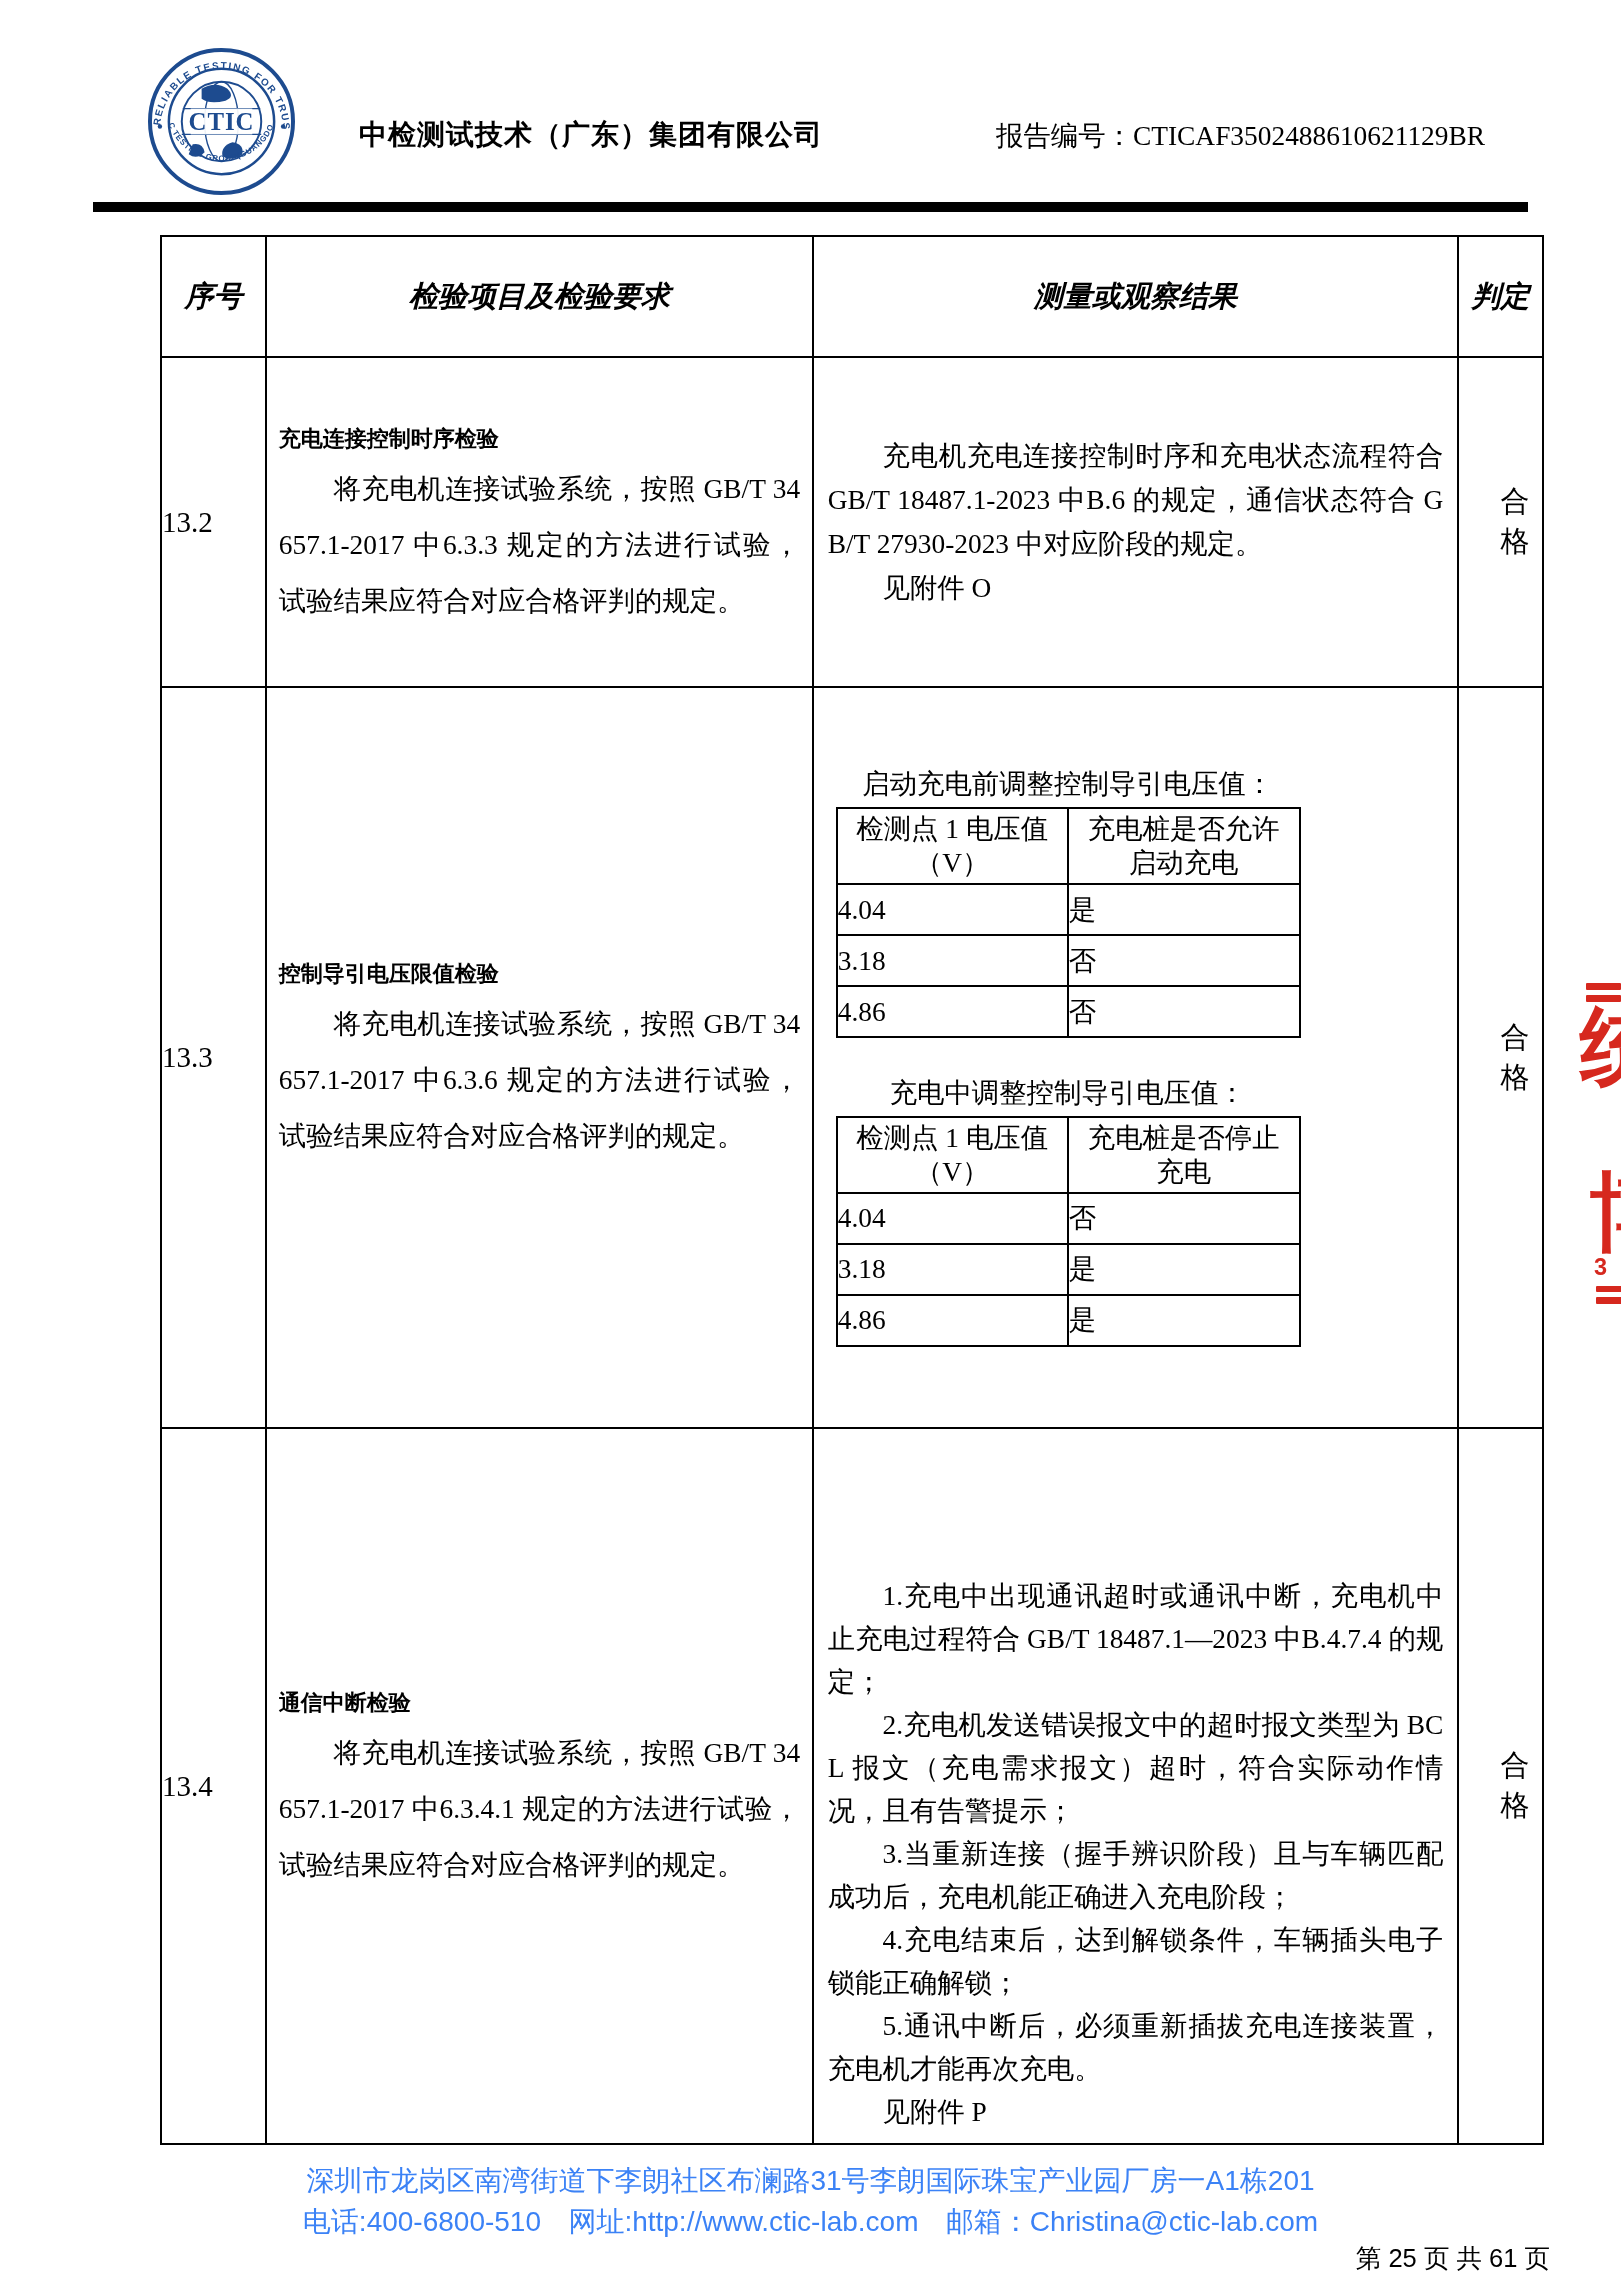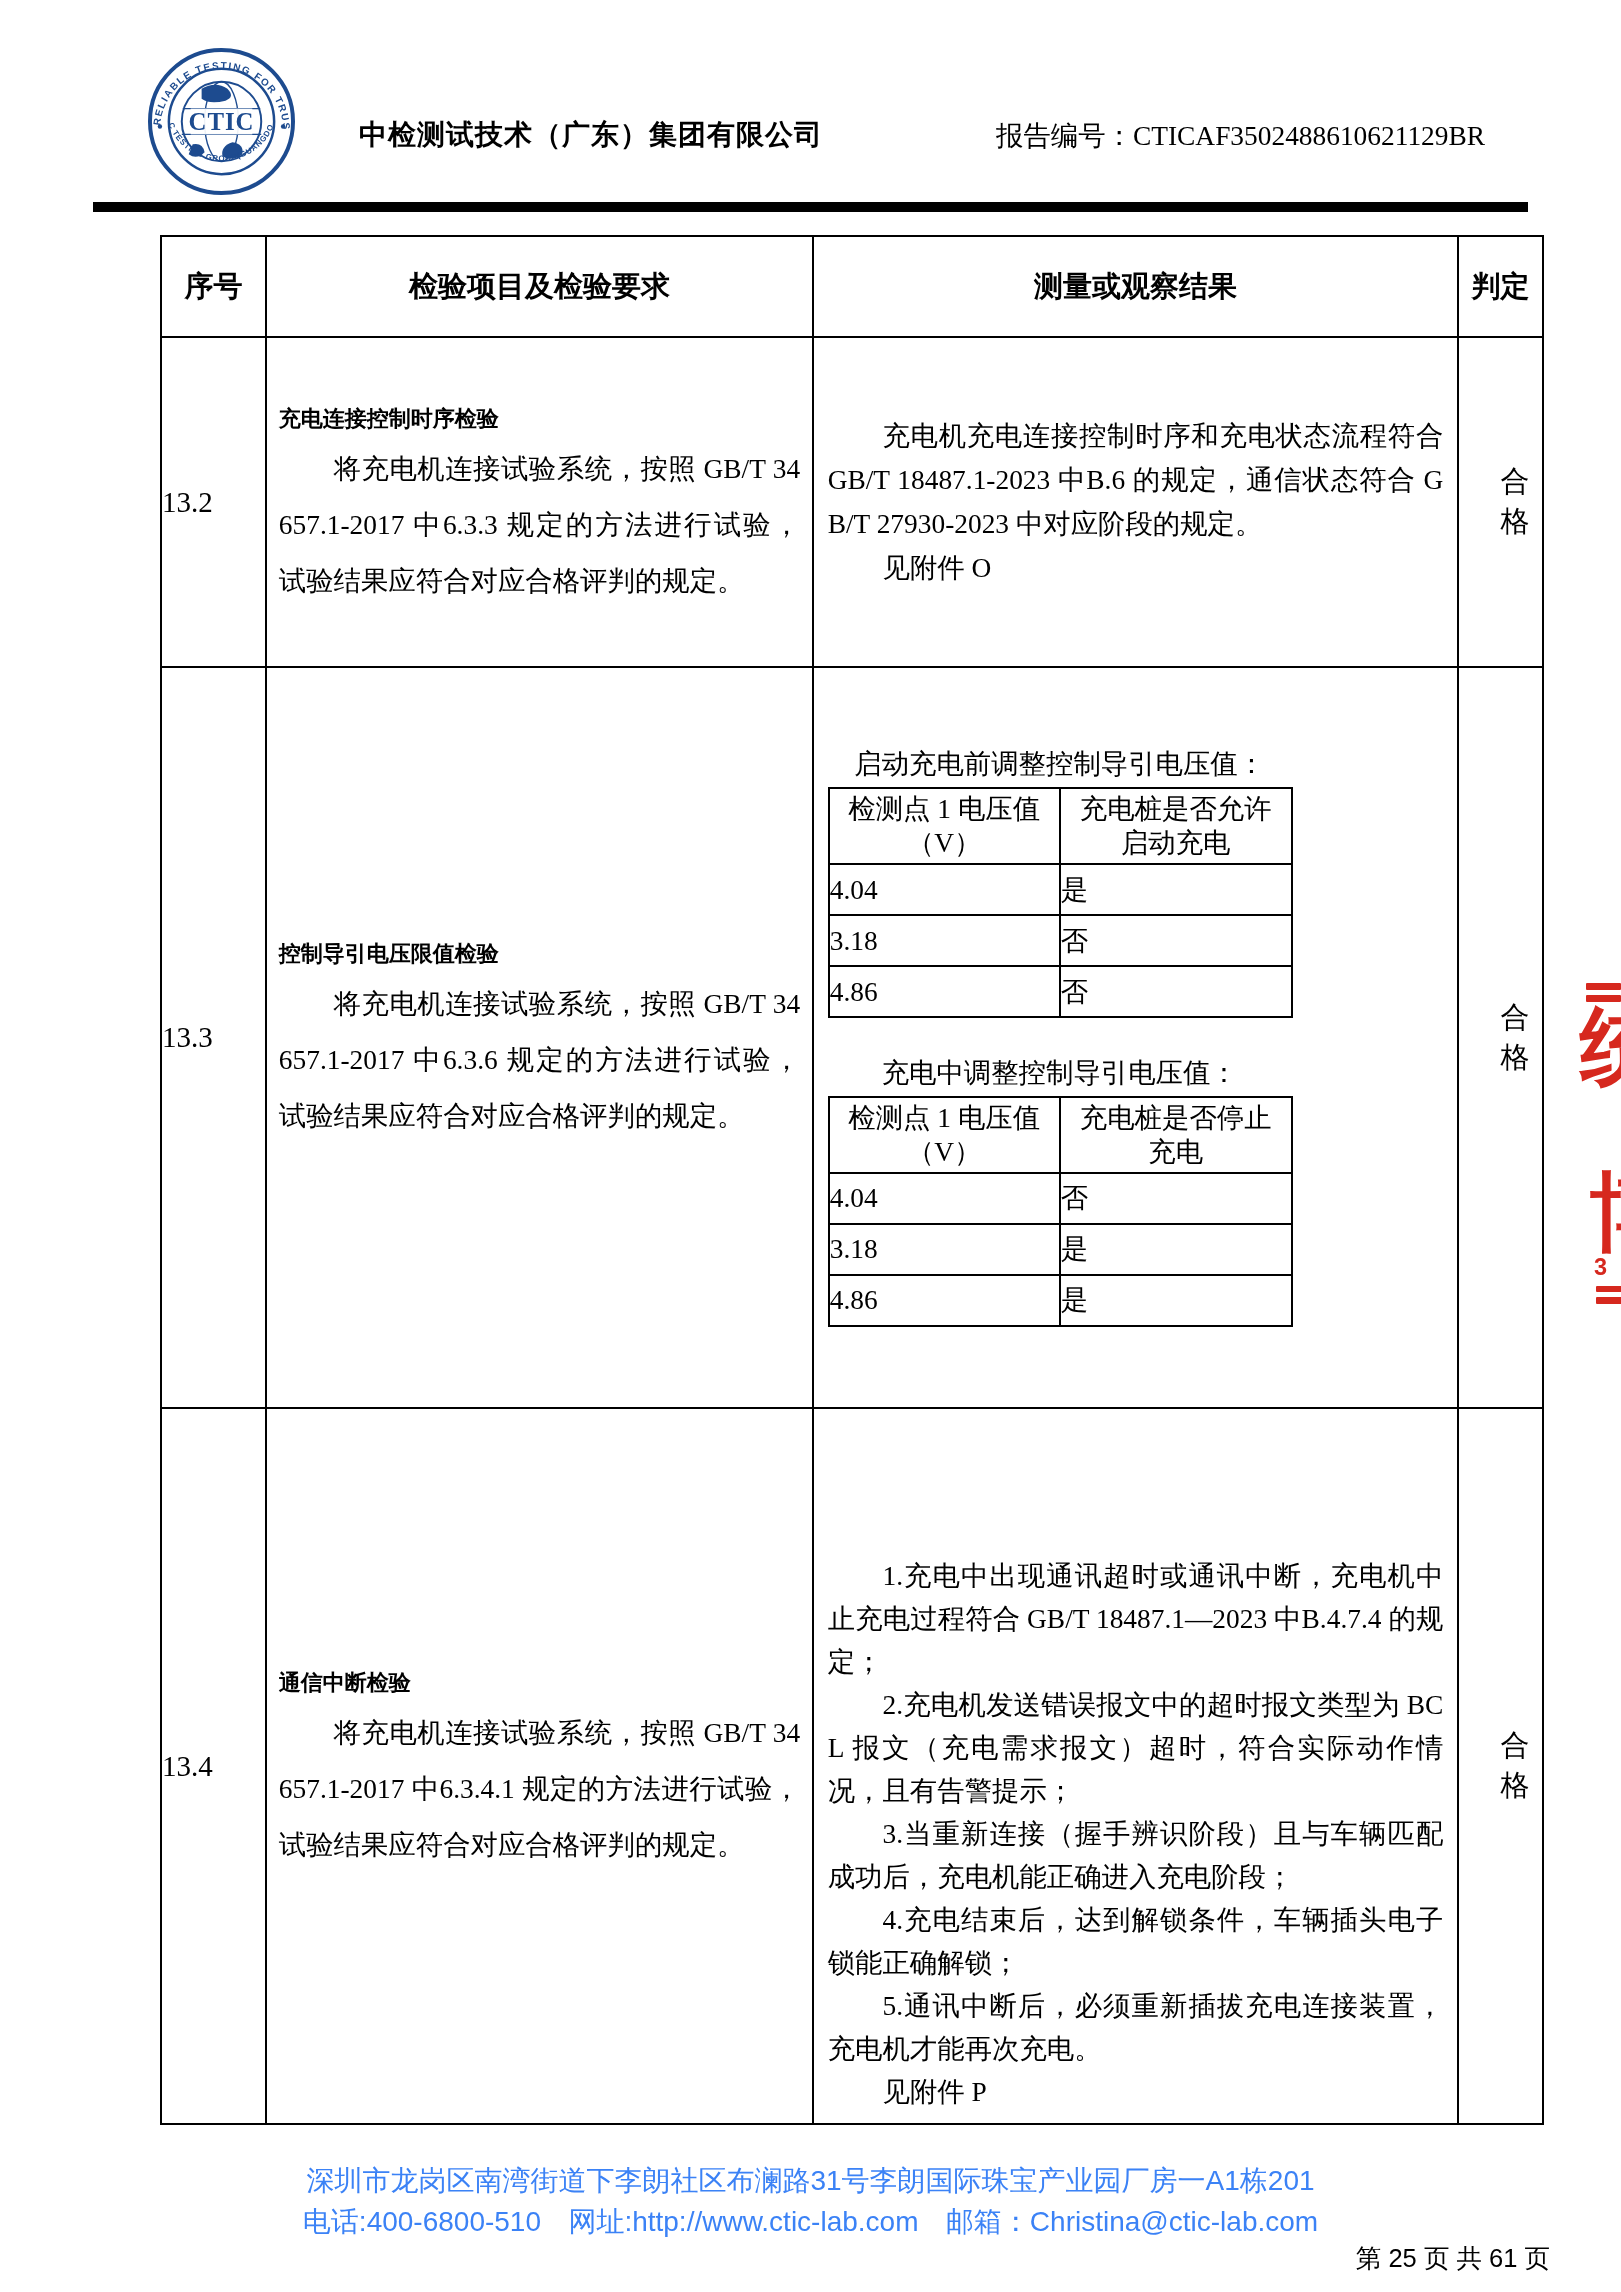--- a/index.html
+++ b/index.html
@@ -21,21 +21,21 @@
   .cell-item { padding:7.8px 11.8px; }
   .item-title { font-family:"Liberation Sans","DejaVu Sans",sans-serif; font-size:22px; font-weight:700; line-height:45px; }
   .item-body { font-size:27.4px; line-height:56px; text-indent:2em; text-align:justify; word-break:break-all; }
   .cell-result { padding:7.8px 13.7px; font-size:27.4px; line-height:44px; }
   .res-para { text-indent:2em; text-align:justify; word-break:break-all; }
   .res-attach { text-indent:2em; }
   .cell-result-last { vertical-align:top; padding-top:145px; line-height:43px;margin-left:16px; }
   .cell-verdict { text-align:center; font-size:29px;padding-left:29px; }
 
   
-  .sub-block { width:464px; }
+  .sub-block { width:464px;margin-left:8px; }
   .sub-block + .sub-block { margin-top:39px; }
   .sub-caption { text-align:center; font-size:27.4px; line-height:33px; margin-bottom:5.9px; }
   .sub-table { border-collapse:collapse; table-layout:fixed; width:464px; }
   .sub-table th, .sub-table td { border:2px solid #000; font-size:27.4px; font-weight:400; }
   .sub-table th { height:76px; line-height:34px; white-space:pre-line; }
   .sub-table td { height:51px; }
 
   
   .stamp { position:absolute; color:var(--stamp,#d6281e); font-family:"Liberation Sans","DejaVu Sans",sans-serif; }
   .stamp-char { font-size:86px; font-weight:700; line-height:0.95; white-space:nowrap; }
@@ -85,21 +85,21 @@
   <div class="header-rule"></div>
 
   <table class="main-table">
     <colgroup>
       <col style="width:105px">
         <col style="width:547px">
         <col style="width:645px">
         <col style="width:85px">
     </colgroup>
     <tbody>
-        <tr style="height:101px;">
+        <tr style="height:121px;font-style:italic;">
       <th>序号</th>
       <th>检验项目及检验要求</th>
       <th>测量或观察结果</th>
       <th>判定</th>
     </tr>
 
     <tr style="height:330px;">
       <td class="cell-no">13.2</td>
       <td class="cell-item">
         <div class="item-title">充电连接控制时序检验</div>

